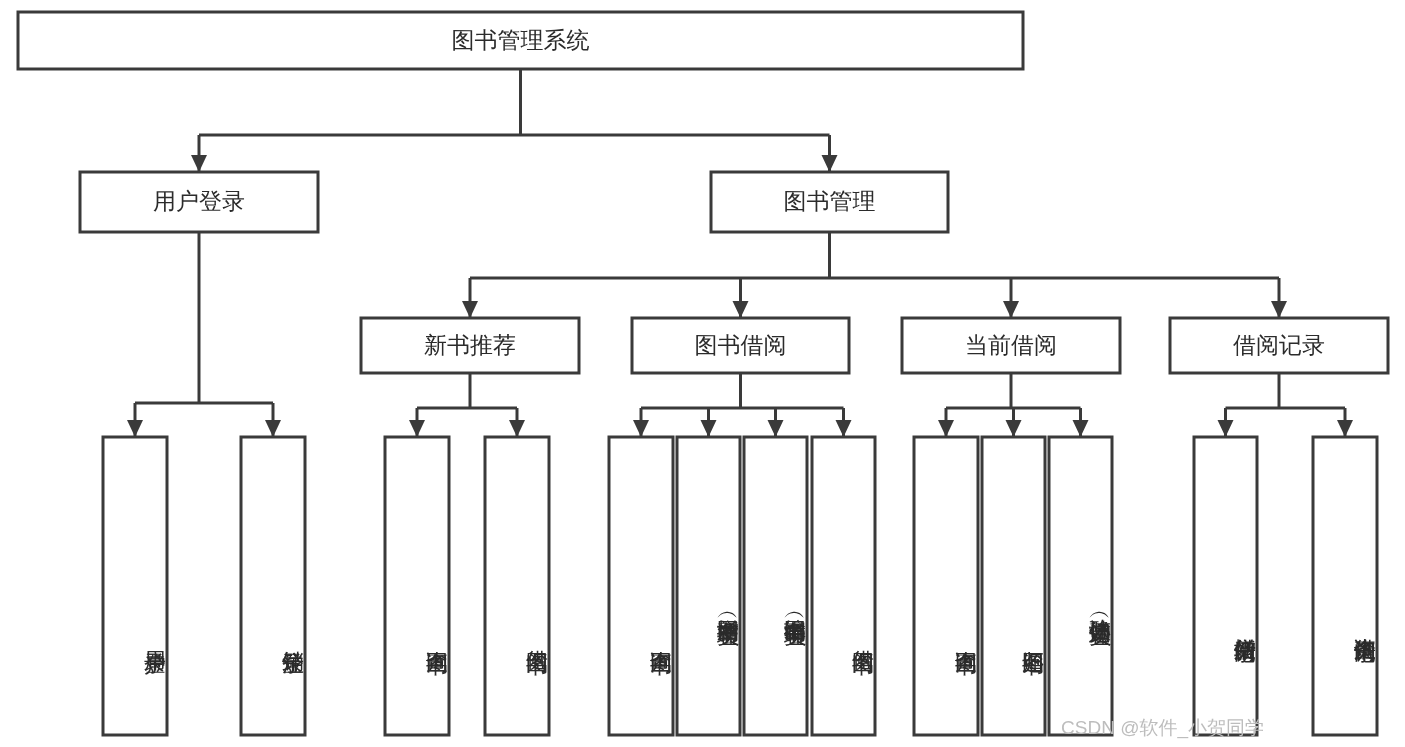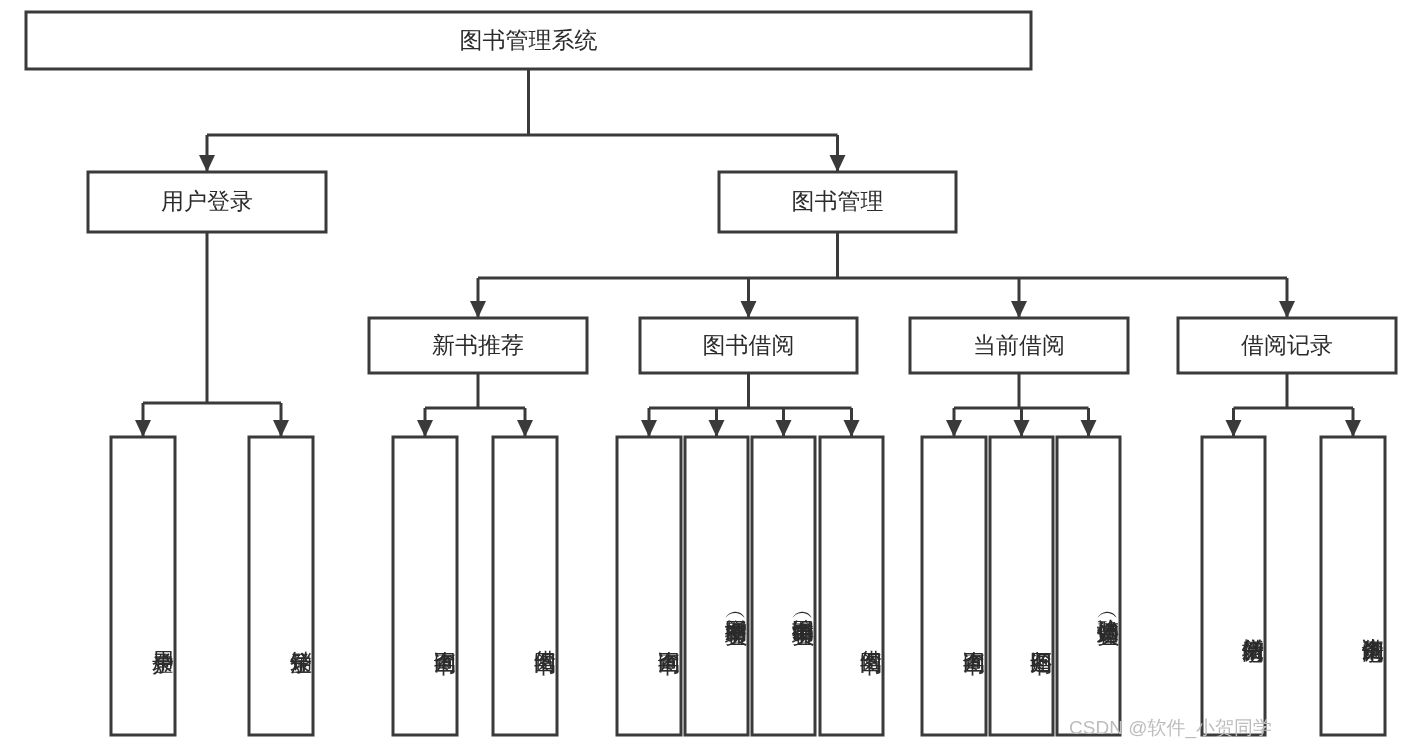--- a/index.html
+++ b/index.html
@@ -9,21 +9,21 @@
   }
   body {
     width: 1405px;
     height: 747px;
     font-family: "Liberation Sans", "DejaVu Sans", sans-serif;
     overflow: hidden;
     position: relative;
   }
   #diagram-root {
     position: absolute;
-    left: 8px; top: 0;
+    left: 0; top: 0;
     width: 1276px;
     height: 747px;
   }
   svg#tree {
     display: block;
     width: 1405px;
     height: 747px;
   }
   .node-box {
     fill: #ffffff;

